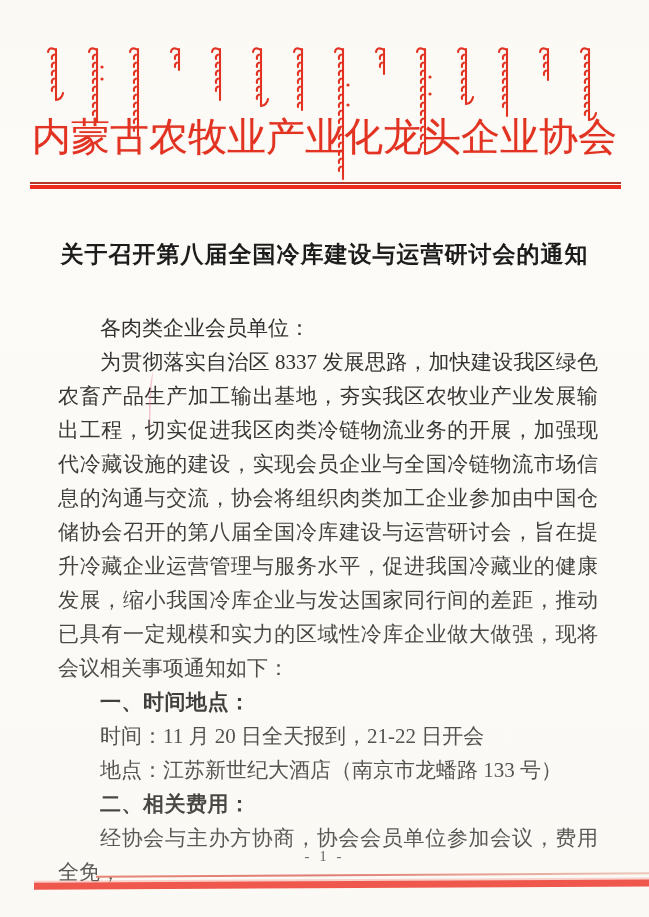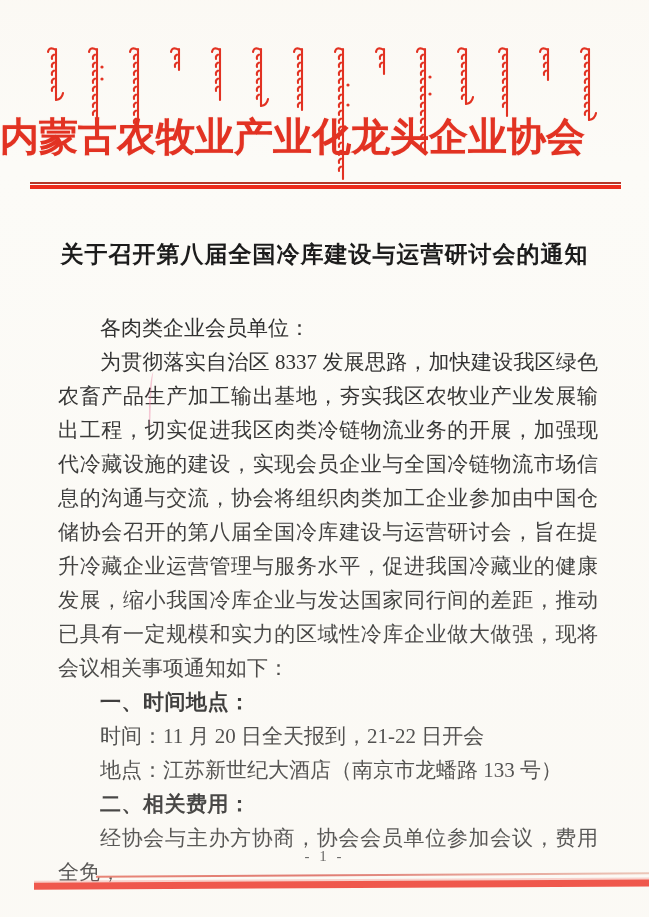--- a/index.html
+++ b/index.html
@@ -18,21 +18,22 @@
     background:linear-gradient(180deg, rgba(250,245,238,.35), rgba(255,255,255,0) 18%, rgba(248,244,238,.25) 90%);
   }
   .mongolian-row{
     position:absolute; top:44px; left:46px; right:52px; height:142px;
     display:flex; justify-content:space-between; align-items:flex-start;
     z-index:2;
   }
   .mongolian-row svg{ display:block; }
   .org-name{
     position:absolute; top:110px; left:0; width:100%;
-    font-size:39px; font-weight:bold;
+    text-align:center;
+    font-size:39px; font-weight:normal;
     letter-spacing:0px;
     color:#e23222;
     white-space:nowrap;
     z-index:1;
     text-shadow:0 0 1px rgba(226,50,34,.4);
   }
   .letterhead-rule{
     position:absolute; top:182px; left:30px; right:28px; height:8px;
   }
   .letterhead-rule .thin{ height:2px; background:#b63527; }

